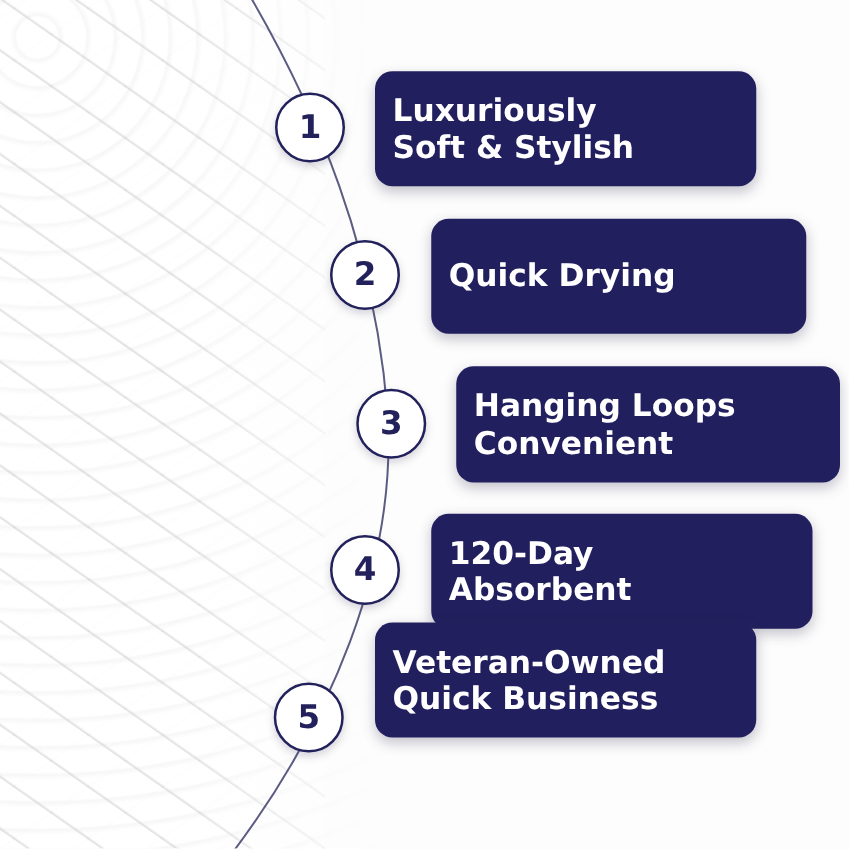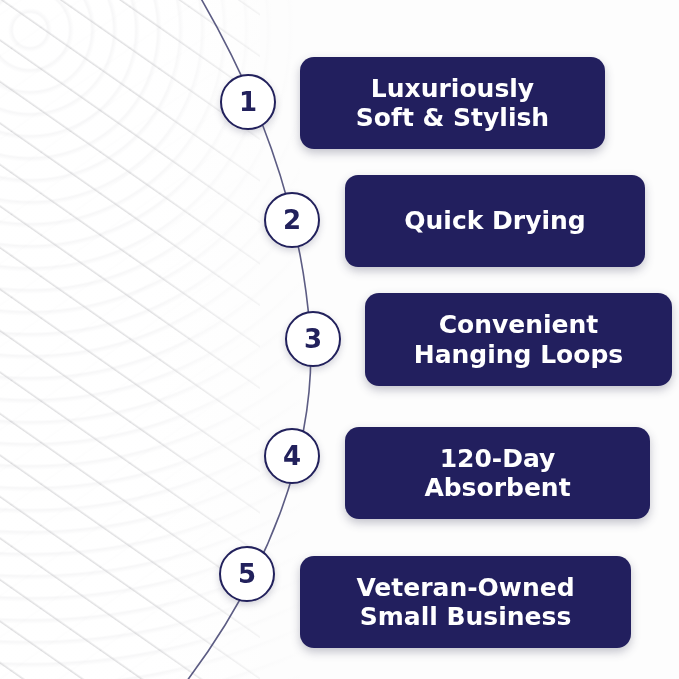--- a/index.html
+++ b/index.html
@@ -107,21 +107,21 @@
   }
 
   
   .pill {
     position: absolute;
     background: #221f5e;
     border-radius: 14px;
     box-shadow: 0 4px 10px rgba(60,60,90,0.30);
     display: flex;
     flex-direction: column;
-    align-items: center;
+    align-items: flex-start;
     justify-content: center;
     color: #ffffff;
     box-sizing: border-box;
     padding: 6px 14px;
   }
   .pill .line {
     font-size: 25px;
     font-weight: bold;
     line-height: 1.17;
     white-space: nowrap;
@@ -146,41 +146,41 @@
     <span>1</span>
   </div>
   <div class="pill" style="left:300px; top:57px; width:305px; height:92px;">
     <div class="line">Luxuriously</div>
     <div class="line">Soft &amp; Stylish</div>
   </div>
 
   <div class="num-circle" style="left:264px; top:192px;">
     <span>2</span>
   </div>
-  <div class="pill" style="left:345px; top:175px; width:300px; height:92px;border-radius:13px;">
+  <div class="pill" style="left:345px; top:175px; width:300px; height:92px;">
     <div class="line">Quick Drying</div>
   </div>
 
   <div class="num-circle" style="left:285px; top:311px;">
     <span>3</span>
   </div>
   <div class="pill" style="left:365px; top:293px; width:307px; height:93px;">
+    <div class="line">Hanging Loops</div>
     <div class="line">Convenient</div>
-    <div class="line">Hanging Loops</div>
   </div>
 
   <div class="num-circle" style="left:264px; top:428px;">
     <span>4</span>
   </div>
-  <div class="pill" style="left:345px; top:411px; width:305px; height:92px;margin-top:16px;">
+  <div class="pill" style="left:345px; top:411px; width:305px; height:92px;">
     <div class="line">120-Day</div>
     <div class="line">Absorbent</div>
   </div>
 
   <div class="num-circle" style="left:219px; top:546px;">
     <span>5</span>
   </div>
-  <div class="pill" style="left:300px; top:556px; width:331px; height:92px;">
+  <div class="pill" style="left:300px; top:498px; width:305px; height:92px;">
     <div class="line">Veteran-Owned</div>
-    <div class="line">Small Business</div>
+    <div class="line">Quick Business</div>
   </div>
 
 </div>
 
 </body></html>

